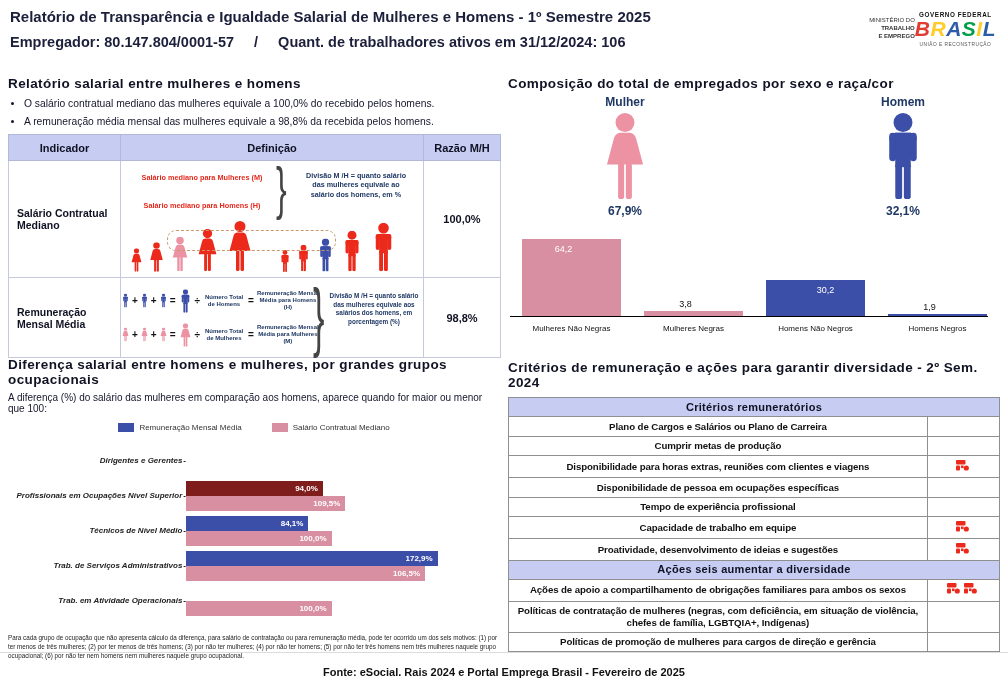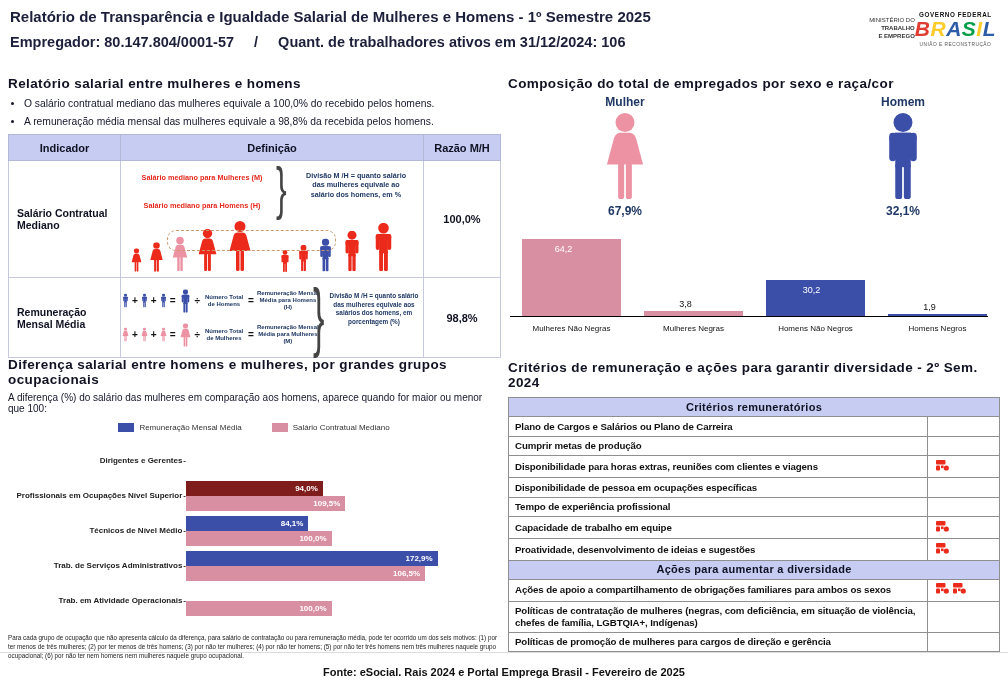--- a/index.html
+++ b/index.html
@@ -46,21 +46,21 @@
   .brace2{right:99px;top:0;font-size:76px;transform:scaleX(.45);transform-origin:right top;}
   .note2{right:4px;top:14px;width:90px;font-size:6.4px;line-height:1.35;}
   
   .sec2{position:absolute;left:8px;top:357px;width:492px;}
   .sub{font-size:10px;color:#15162b;margin-top:5px;}
   .legend{display:flex;justify-content:center;gap:30px;margin-top:9px;}
   .leg-item{display:flex;align-items:center;gap:5px;font-size:8px;color:#333;}
   .leg-sw{width:16px;height:9px;display:inline-block;}
   #occ-rows{margin-top:11px;}
   .occ-row{display:flex;align-items:center;height:35px;}
-  .occ-label{width:178px;text-align:right;font-size:8px;font-weight:bold;color:#222;}
+  .occ-label{width:178px;text-align:right;font-size:8px;font-weight:bold;color:#222;font-style:italic;}
   .occ-label::after{content:"-";margin-left:1px;}
   .occ-bars{width:262px;display:flex;flex-direction:column;}
   .bar-slot{height:15px;position:relative;}
   .occ-bar{height:15px;display:flex;align-items:center;justify-content:flex-end;}
   .occ-bar span{font-size:8px;font-weight:bold;color:#fff;padding-right:5px;}
   .occ-note{font-size:6.3px;color:#222;margin-top:16px;line-height:1.4;width:491px;}
   
   .sec3{position:absolute;left:508px;top:76px;width:492px;}
   .comp-people{position:relative;height:128px;}
   .cp{position:absolute;top:4px;width:120px;text-align:center;}
@@ -69,21 +69,21 @@
   .cp-pct{font-size:12px;font-weight:bold;color:#1F3864;margin-top:1px;}
   #comp-chart{position:relative;height:118px;margin-top:2px;}
   .comp-axis{position:absolute;left:2px;right:12px;bottom:22px;border-bottom:1.5px solid #000;}
   .comp-bar{position:absolute;bottom:23px;}
   .comp-val{position:absolute;width:83px;text-align:center;font-size:9px;font-weight:normal;}
   .comp-cat{position:absolute;bottom:6px;width:130px;text-align:center;font-size:8px;font-weight:normal;color:#111;}
   
   .sec4{position:absolute;left:508px;top:360px;width:492px;}
   table.crit{width:100%;border-collapse:collapse;margin-top:7px;table-layout:fixed;}
   .crit td{border:1px solid #8f8f8f;padding:3.5px 6px;font-size:9.7px;font-weight:bold;
-           color:#111;line-height:1.2;letter-spacing:-.1px;}
+           color:#111;line-height:1.2;letter-spacing:-.1px;text-align:center;}
   .crit tr.head td{background:#c7ccf2;text-align:center;color:#101223;font-size:11px;
                    letter-spacing:.3px;padding:2.5px;}
   .crit td.mk{padding-left:8px;}
   .crit td.mk svg{margin-right:4px;}
   
   .footer-rule{position:absolute;left:0;right:0;bottom:36px;border-top:1px solid #dcdcdc;}
   .footer{position:absolute;left:0;right:0;bottom:11px;text-align:center;font-size:11px;
           font-weight:bold;color:#111;}
   .hidden-defs{position:absolute;width:0;height:0;overflow:hidden;}
 </style>
@@ -348,21 +348,21 @@
     </div>
     <div id="comp-chart">
       <div class="comp-axis"></div>
     <div class="comp-bar" style="left: 14px; width: 99px; height: 77.04px; background: rgb(217, 143, 162);"></div>
         <div class="comp-val" style="left: 14px; bottom: 85.04px; color: rgb(255, 255, 255);">64,2</div>
         <div class="comp-cat" style="left: -1.5px;">Mulheres Não Negras</div>
         <div class="comp-bar" style="left: 136px; width: 99px; height: 4.56px; background: rgb(217, 143, 162);"></div>
         <div class="comp-val" style="left: 136px; bottom: 29.56px; color: rgb(17, 17, 17);">3,8</div>
         <div class="comp-cat" style="left: 120.5px;">Mulheres Negras</div>
         <div class="comp-bar" style="left: 258px; width: 99px; height: 36.24px; background: rgb(59, 78, 168);"></div>
-        <div class="comp-val" style="left: 262px; bottom: 44.24px; color: rgb(255, 255, 255);">30,2</div>
+        <div class="comp-val" style="left: 276px; bottom: 44.24px; color: rgb(255, 255, 255);">30,2</div>
         <div class="comp-cat" style="left: 242.5px;">Homens Não Negros</div>
         <div class="comp-bar" style="left: 380px; width: 99px; height: 2.5px; background: rgb(59, 78, 168);"></div>
         <div class="comp-val" style="left: 380px; bottom: 27.5px; color: rgb(17, 17, 17);">1,9</div>
         <div class="comp-cat" style="left: 364.5px;">Homens Negros</div>
       </div>
   </div>
 
   <div class="sec4">
     <h2 class="sec-title">Critérios de remuneração e ações para garantir diversidade - 2º Sem. 2024</h2>
     <table class="crit">
@@ -411,21 +411,21 @@
           <tr>
             <td>Proatividade, desenvolvimento de ideias e sugestões</td>
             <td class="mk"><svg width="13" height="11" viewBox="0 0 13 11">
                 <rect x="0" y="0" width="9.5" height="4.5" rx="1" fill="#EB2A1C"></rect>
                 <rect x="0" y="5.5" width="4" height="5" rx="1" fill="#EB2A1C"></rect>
                 <rect x="5" y="5.5" width="2.6" height="2.6" fill="#EB2A1C"></rect>
                 <circle cx="10.3" cy="8" r="2.6" fill="#EB2A1C"></circle>
               </svg></td>
           </tr>
           <tr class="head">
-            <td colspan="2">Ações para aumentar a diversidade</td>
+            <td colspan="2">Ações seis aumentar a diversidade</td>
           </tr>
           <tr>
             <td>Ações de apoio a compartilhamento de obrigações familiares para ambos os sexos</td>
             <td class="mk"><svg width="13" height="11" viewBox="0 0 13 11">
                 <rect x="0" y="0" width="9.5" height="4.5" rx="1" fill="#EB2A1C"></rect>
                 <rect x="0" y="5.5" width="4" height="5" rx="1" fill="#EB2A1C"></rect>
                 <rect x="5" y="5.5" width="2.6" height="2.6" fill="#EB2A1C"></rect>
                 <circle cx="10.3" cy="8" r="2.6" fill="#EB2A1C"></circle>
               </svg><svg width="13" height="11" viewBox="0 0 13 11">
                 <rect x="0" y="0" width="9.5" height="4.5" rx="1" fill="#EB2A1C"></rect>

